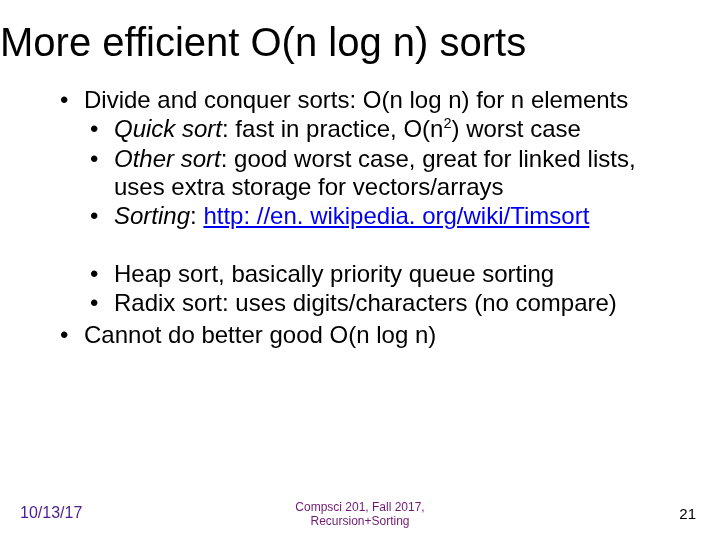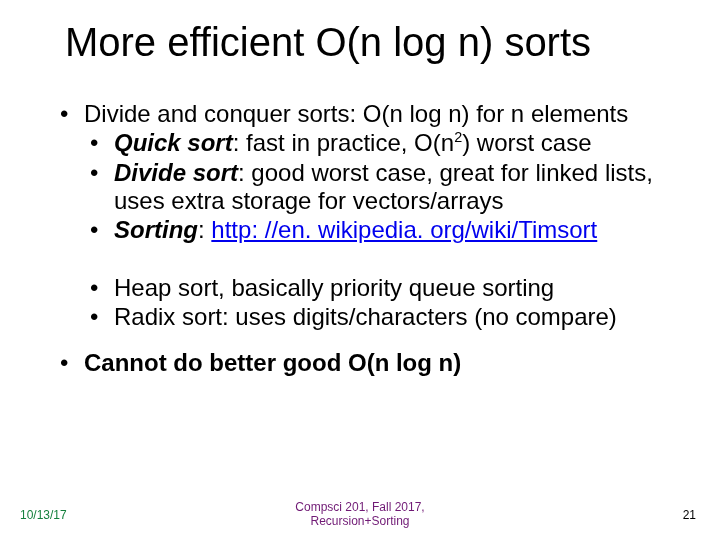--- a/index.html
+++ b/index.html
@@ -17,82 +17,81 @@
     position: relative;
     width: 720px;
     height: 540px;
     box-sizing: border-box;
   }
   .title {
     position: absolute;
     top: 20px;
     left: 0;
     width: 656px;
-    text-align: center;
     font-size: 40px;
     font-weight: 400;
     letter-spacing: 0px;
   }
   .body {
     position: absolute;
     top: 82px;
     left: 60px;
     right: 40px;
     font-size: 24px;
     line-height: 1.18;
   }
   .bullet-l1 {
     position: relative;
     padding-left: 24px;
-    margin-top: 18px;
+    margin-top: 4px;
   }
   .bullet-l1::before {
     content: "•";
     position: absolute;
     left: 0;
     top: 0;
   }
   .bullet-l2 {
     position: relative;
     padding-left: 24px;
     margin-left: 30px;
     margin-top: 1px;
   }
   .bullet-l2::before {
     content: "•";
     position: absolute;
     left: 0;
     top: 0;
   }
-  .bold { font-weight: bold; }
+  .bold { font-weight: normal; }
   .italic { font-style: italic; }
   .link { color: #0000ee; text-decoration: underline; text-align: right; }
   sup { font-size: 0.6em; vertical-align: super; line-height: 0; }
   .gap { height: 28px; }
   .footer-date {
     position: absolute;
     left: 20px;
     bottom: 18px;
-    font-size: 12px;
-    color: #15803d;
+    font-size: 16px;
+    color: #4c1d95;
   }
   .footer-center {
     position: absolute;
     bottom: 12px;
     width: 720px;
     text-align: center;
     font-size: 12px;
     color: #701a75;
     white-space: pre;
   }
   .footer-page {
     position: absolute;
     right: 24px;
     bottom: 18px;
-    font-size: 12px;
+    font-size: 15px;
     color: #000;
   }
 </style>
 </head>
 <body>
 
 <div class="slide">
 
   <div class="title">More efficient O(n log n) sorts</div>
 
@@ -100,21 +99,21 @@
 
     <div class="bullet-l1">
       <span>Divide and conquer sorts: O(n log n) for n elements</span>
     </div>
 
     <div class="bullet-l2">
       <span class="bold italic">Quick sort</span><span>: fast in practice, O(n</span><sup>2</sup><span>) worst case</span>
     </div>
 
     <div class="bullet-l2">
-      <span class="bold italic">Divide sort</span><span>: good worst case, great for linked lists, uses extra storage for vectors/arrays</span>
+      <span class="bold italic">Other sort</span><span>: good worst case, great for linked lists, uses extra storage for vectors/arrays</span>
     </div>
 
     <div class="bullet-l2">
       <span class="bold italic">Sorting</span><span>: </span><span class="link">http: //en. wikipedia. org/wiki/Timsort</span>
     </div>
 
     <div class="gap"></div>
 
 
     <div class="bullet-l2">

